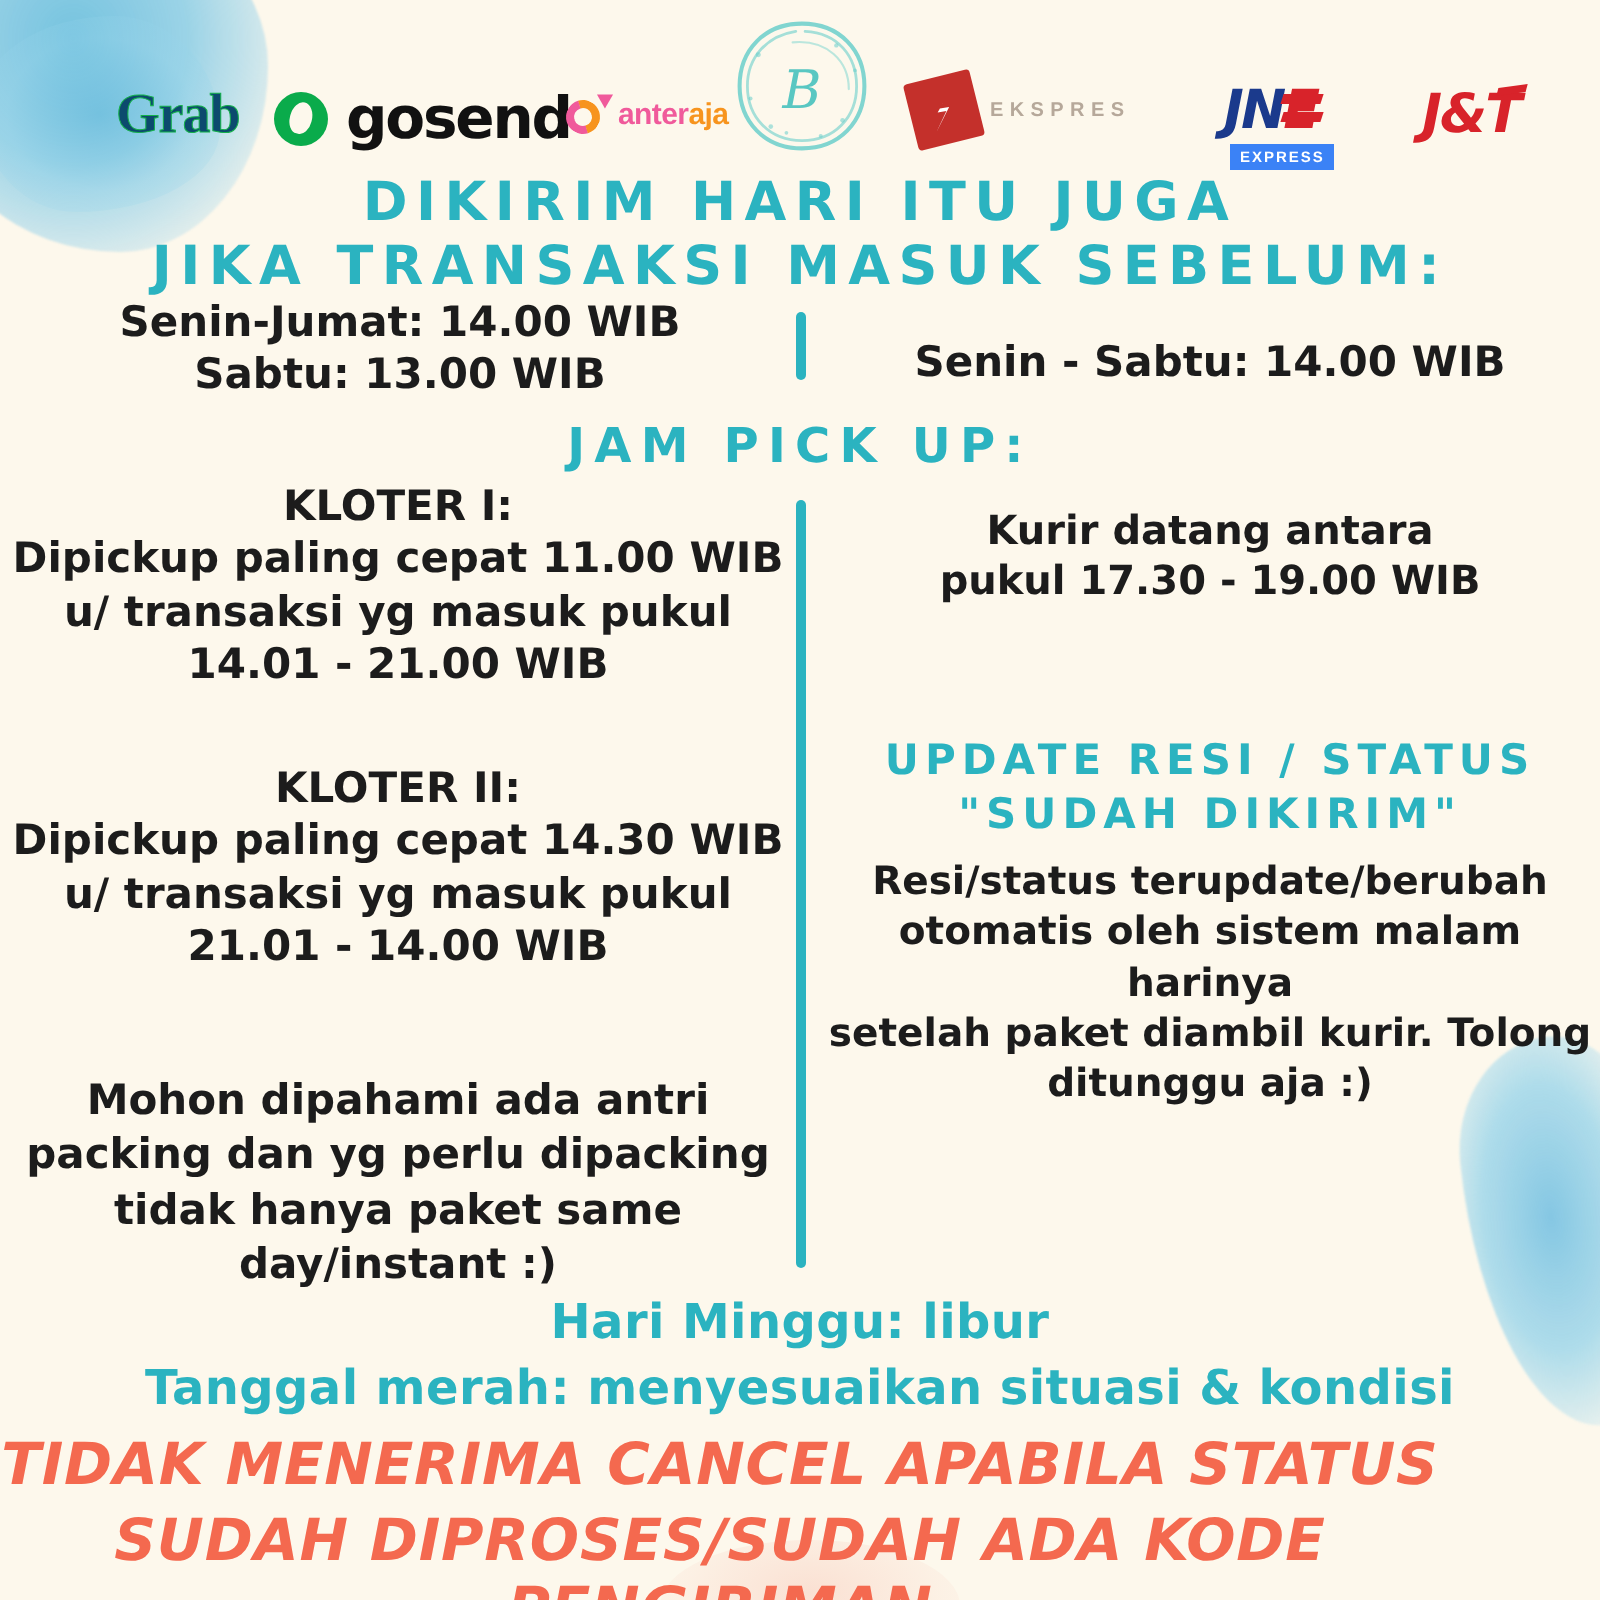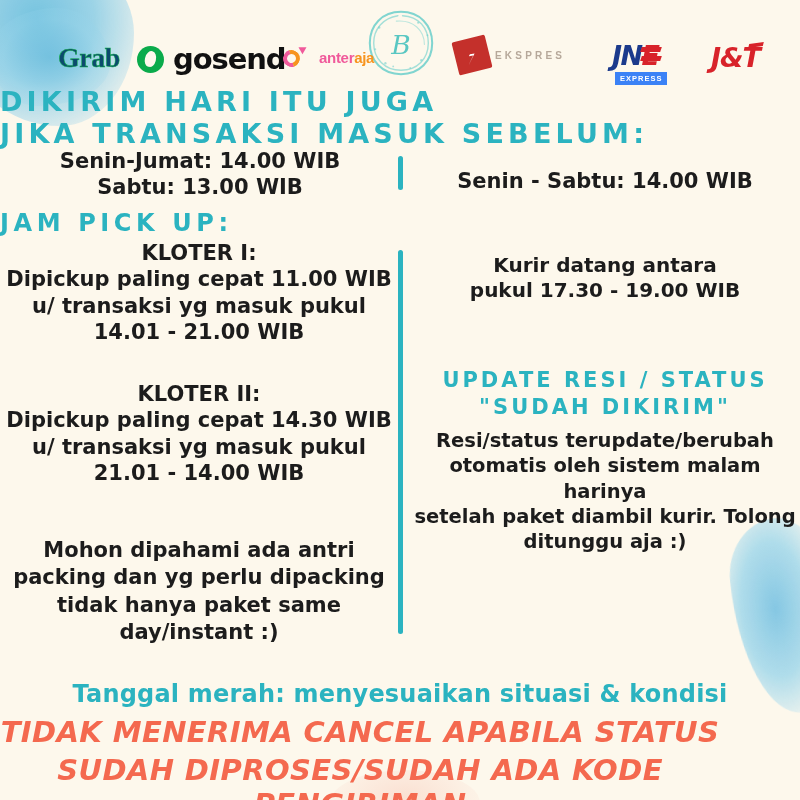--- a/index.html
+++ b/index.html
@@ -78,21 +78,21 @@
   }
   .gosend-mark::after {
     content: ""; position: absolute; left: 8px; top: 5px;
     width: 11px; height: 16px; border-radius: 60% 60% 55% 55%;
     background: #fdf8ec; transform: rotate(14deg);
   }
   .lg-gosend-text {
     font-size: 29px; font-weight: 700; color: #111; letter-spacing: -1.1px;
     font-family: "DejaVu Sans", sans-serif;
   }
-  .lg-anteraja { left: 281px; top: 8px; gap: 12px; }
+  .lg-anteraja { left: 281px; top: 8px; gap: 2px; }
   .ant-mark { width: 26px; height: 26px; position: relative; }
   .ant-mark .ring {
     position: absolute; left: 2px; top: 6px;
     width: 17px; height: 17px; border-radius: 50%;
     border: 4px solid #f05a9b;
     border-top-color: #f7941e; border-right-color: #f7941e;
     transform: rotate(28deg);
   }
   .ant-mark .arrow {
     position: absolute; right: 0px; top: 1px;
@@ -143,21 +143,21 @@
     font-size: 27px; font-weight: 800; color: #d8232a; font-style: italic;
     letter-spacing: -1px; font-family: "DejaVu Sans", sans-serif; position: relative;
   }
   .jt-text::after{
     content:""; position:absolute; right:-3px; top:1px; width:14px; height:4px;
     background:#d8232a; transform: skewX(-22deg) rotate(-8deg);
   }
 
   
   .head-teal {
-    position: absolute; width: 800px; 
+    position: absolute; width: 800px; text-align: center;
     color: #2bb3c0;
     font-weight: 700;
     letter-spacing: 4.2px;
     font-family: "DejaVu Sans", sans-serif;
   }
   .h1 { top: 86px;  font-size: 27px; }
   .h2 { top: 118px; font-size: 27px; }
   .h-pickup { top: 209px; font-size: 24px; letter-spacing: 4.6px; }
   .h-update {
     position: absolute; left: 410px; width: 390px; text-align: center;
@@ -286,17 +286,18 @@
   <div class="divider div-long"></div>
 
   <div class="blk b-kloter1">KLOTER I:<br>Dipickup paling cepat 11.00 WIB<br>u/ transaksi yg masuk pukul<br>14.01 - 21.00 WIB</div>
   <div class="blk b-kloter2">KLOTER II:<br>Dipickup paling cepat 14.30 WIB<br>u/ transaksi yg masuk pukul<br>21.01 - 14.00 WIB</div>
   <div class="blk b-mohon">Mohon dipahami ada antri<br>packing dan yg perlu dipacking<br>tidak hanya paket same<br>day/instant :)</div>
 
   <div class="blk b-kurir">Kurir datang antara<br>pukul 17.30 - 19.00 WIB</div>
   <div class="h-update">UPDATE RESI / STATUS<br>"SUDAH DIKIRIM"</div>
   <div class="blk b-resi">Resi/status terupdate/berubah<br>otomatis oleh sistem malam harinya<br>setelah paket diambil kurir. Tolong<br>ditunggu aja :)</div>
 
+  <div class="rounded-teal r1">Hari Minggu: libur</div>
   <div class="rounded-teal r2">Tanggal merah: menyesuaikan situasi &amp; kondisi</div>
   <div class="red-line rl1">TIDAK MENERIMA CANCEL APABILA STATUS</div>
   <div class="red-line rl2">SUDAH DIPROSES/SUDAH ADA KODE PENGIRIMAN</div>
 
 </div>
 
 </body></html>

